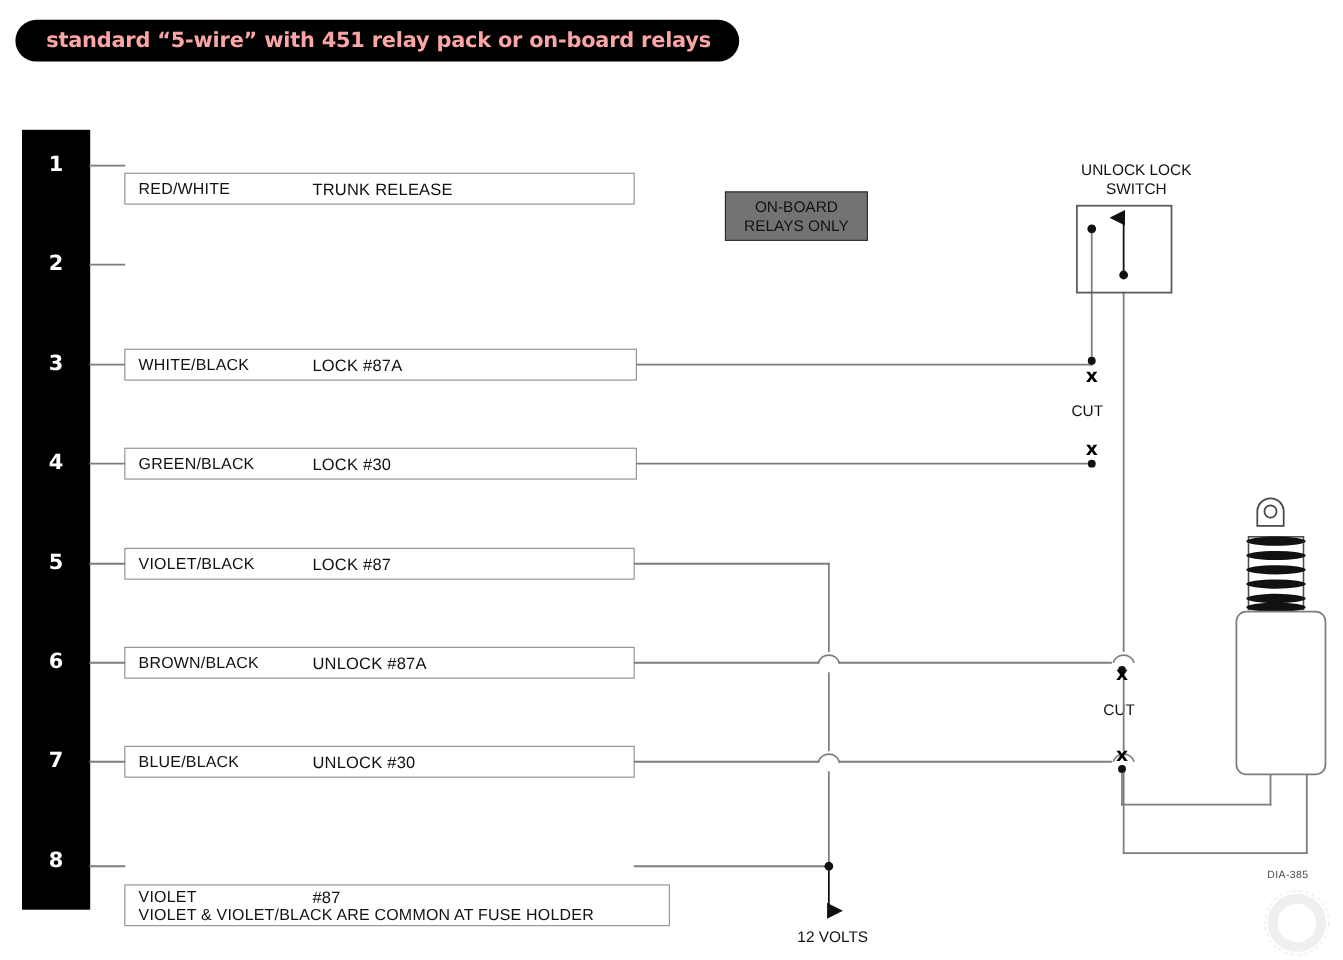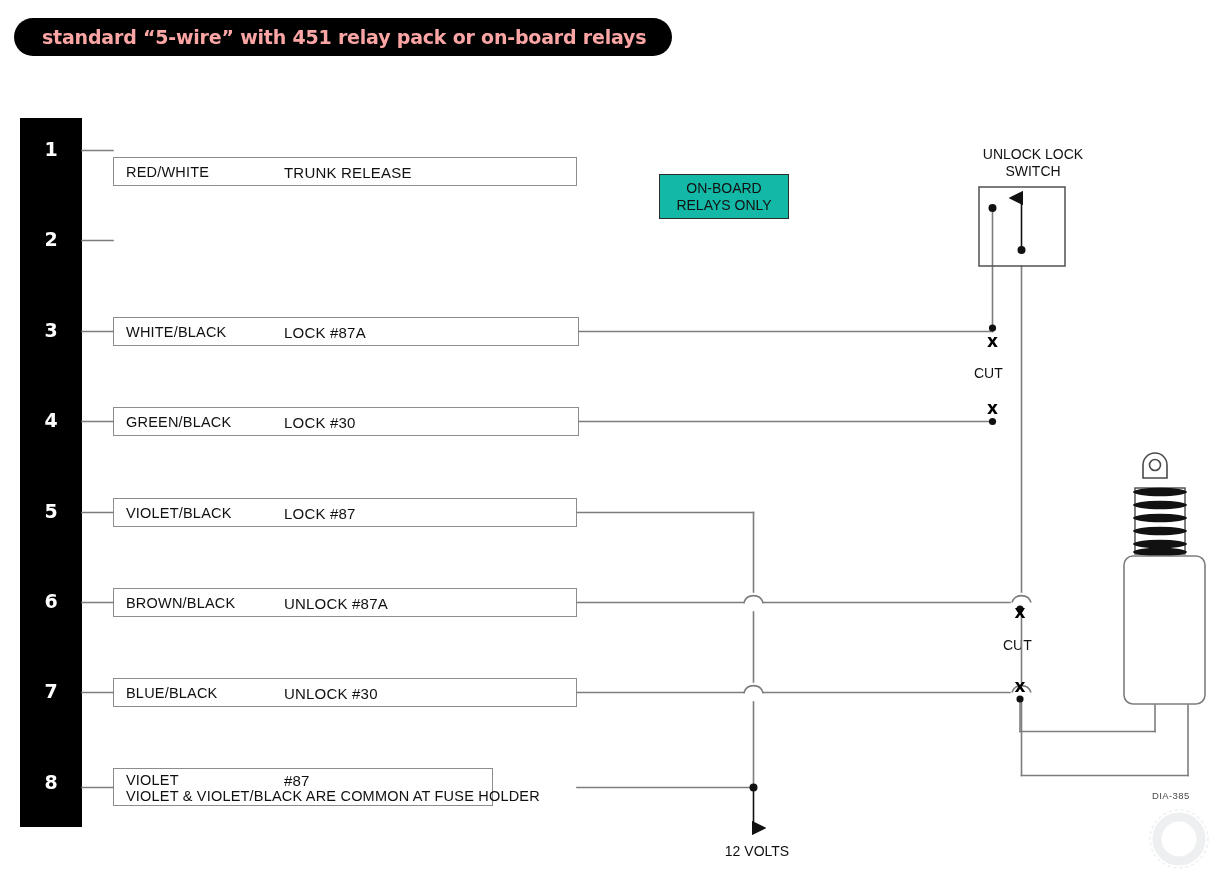--- a/index.html
+++ b/index.html
@@ -100,21 +100,21 @@
     color: #111111;
     font-family: "Liberation Sans", sans-serif;
     font-size: 14.5px;
     letter-spacing: 0.2px;
     white-space: nowrap;
   }
 
   .callout-box {
     position: absolute;
     border: 1px solid #2b2b2b;
-    background: #14b8a6;
+    background: #737373;
     box-sizing: border-box;
     display: flex;
     flex-direction: column;
     align-items: center;
     justify-content: center;
   }
   .callout-box span {
     color: #111111;
     font-family: "Liberation Sans", sans-serif;
     font-size: 14px;
@@ -241,21 +241,21 @@
     </div>
   </div>
 
   <div class="wire-box" style="top:678px; width:464px; height:29px;">
     <div class="wb-inner">
       <span class="wire-color" style="top:6px;">BLUE/BLACK</span>
       <span class="wire-func" style="top:6px;">UNLOCK #30</span>
     </div>
   </div>
 
-  <div class="wire-box" style="top:768px; width:380px; height:38px;">
+  <div class="wire-box" style="top:804px; width:496px; height:38px;">
     <div class="wb-inner">
       <span class="wire-color" style="top:3px;">VIOLET</span>
       <span class="wire-func" style="top:3px;">#87</span>
       <span class="wire-note" style="top:19px;">VIOLET &amp; VIOLET/BLACK ARE COMMON AT FUSE HOLDER</span>
     </div>
   </div>
 
   <div class="callout-box" style="left:659px; top:174px; width:130px; height:45px;">
     <span>ON-BOARD</span>
     <span>RELAYS ONLY</span>

